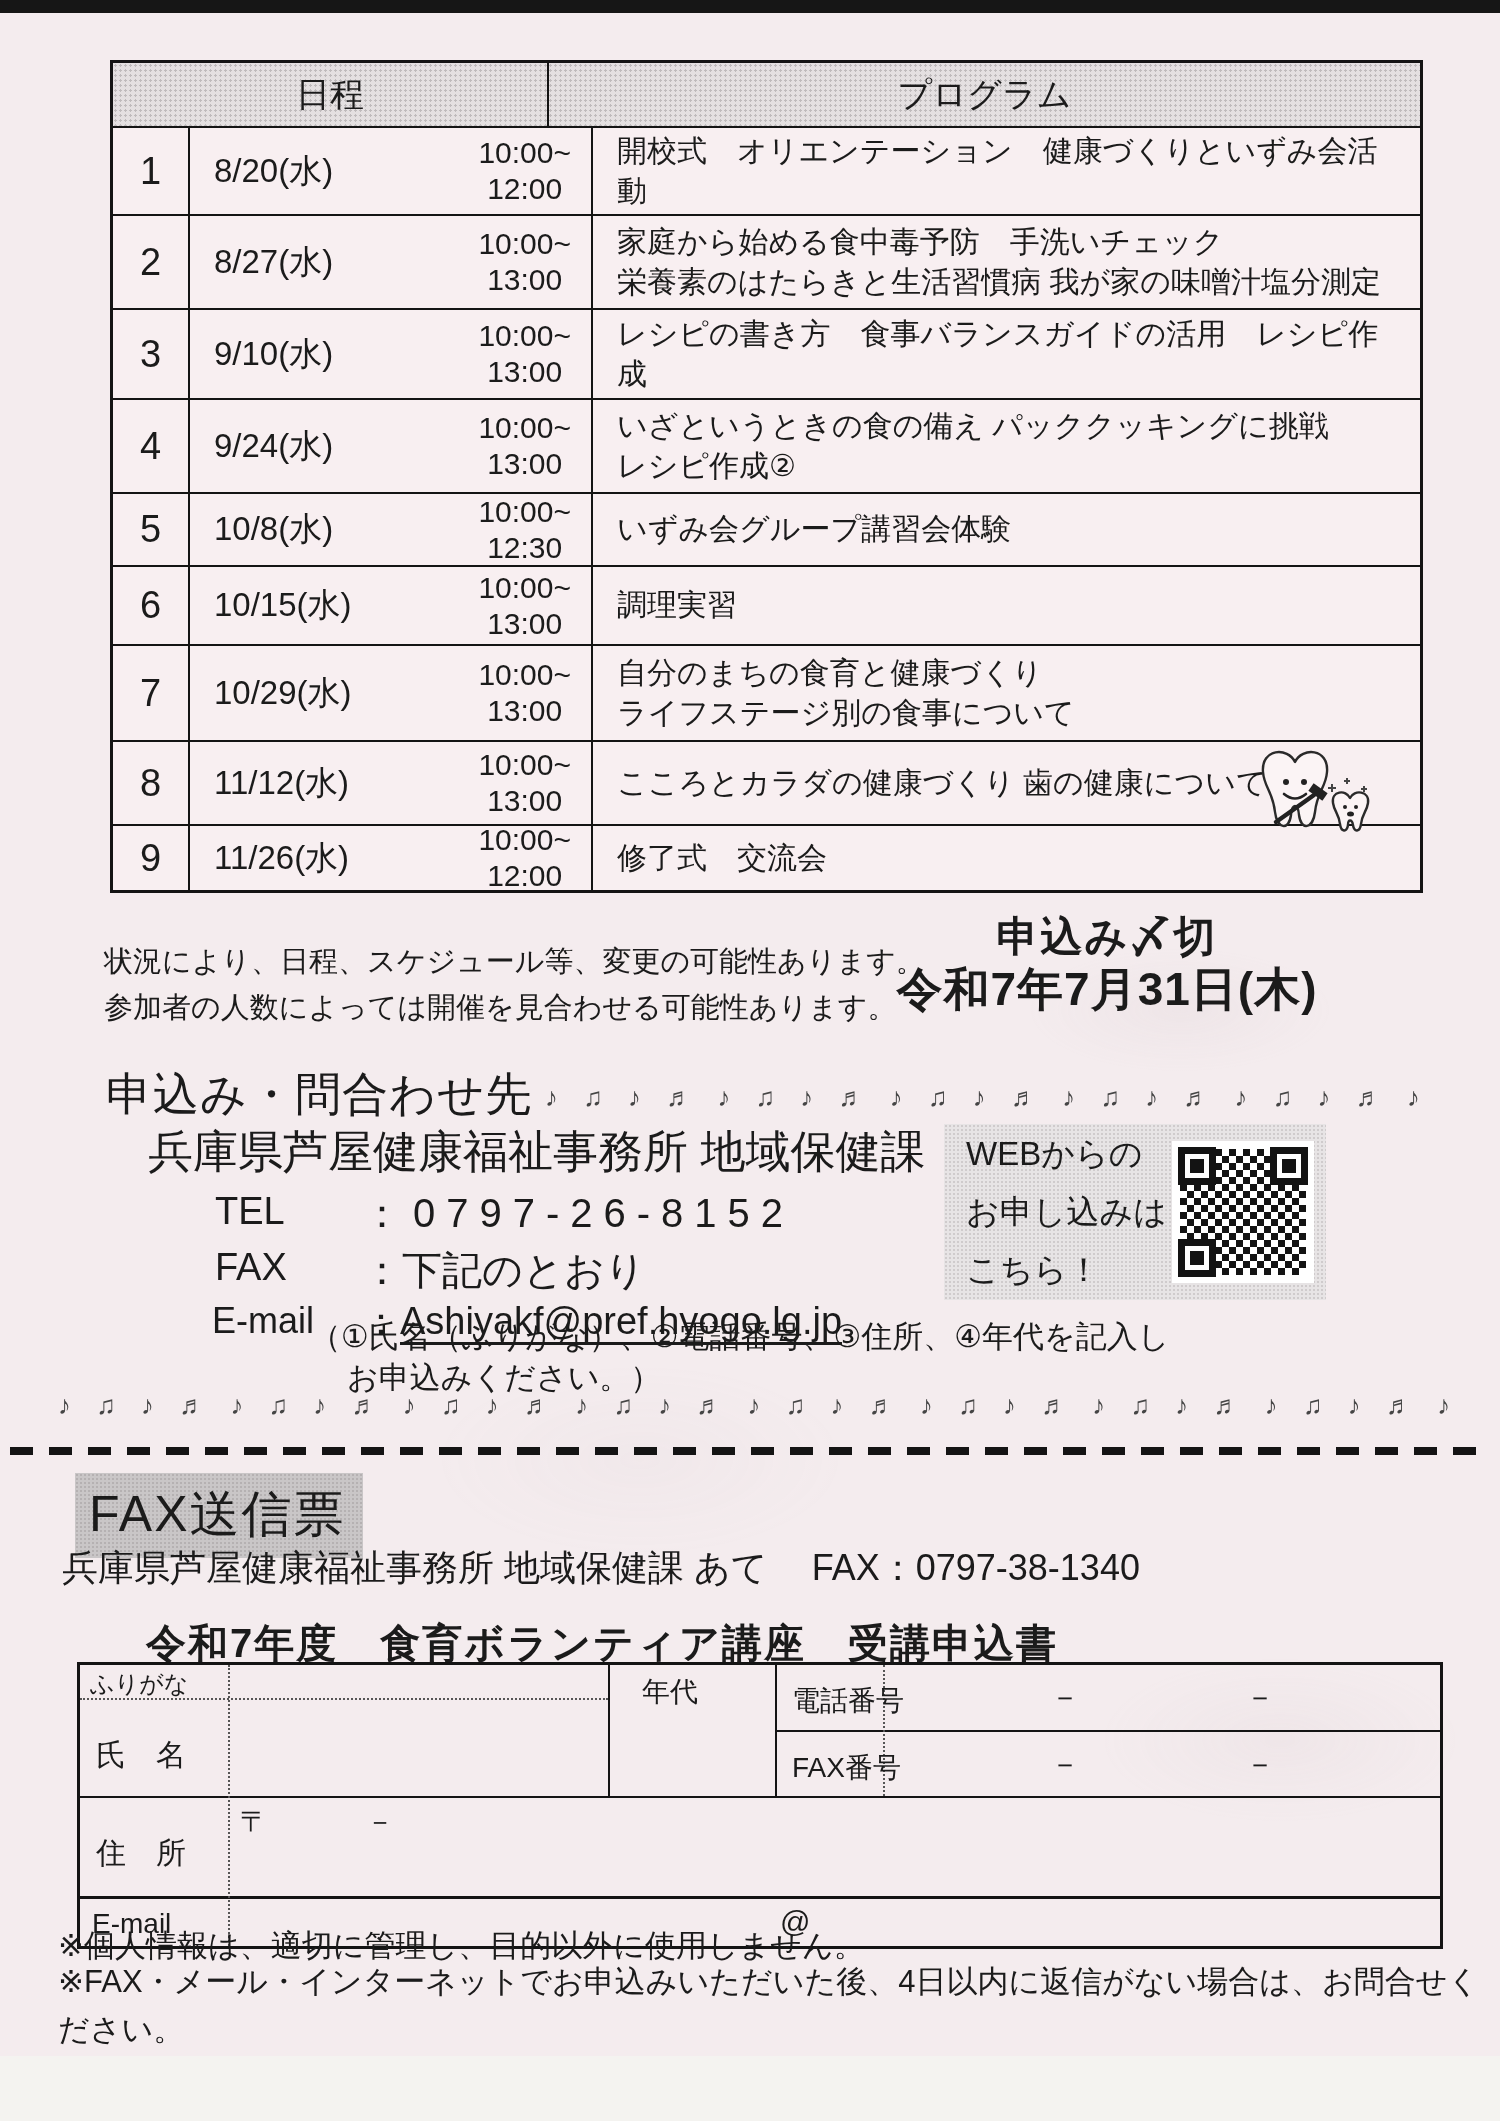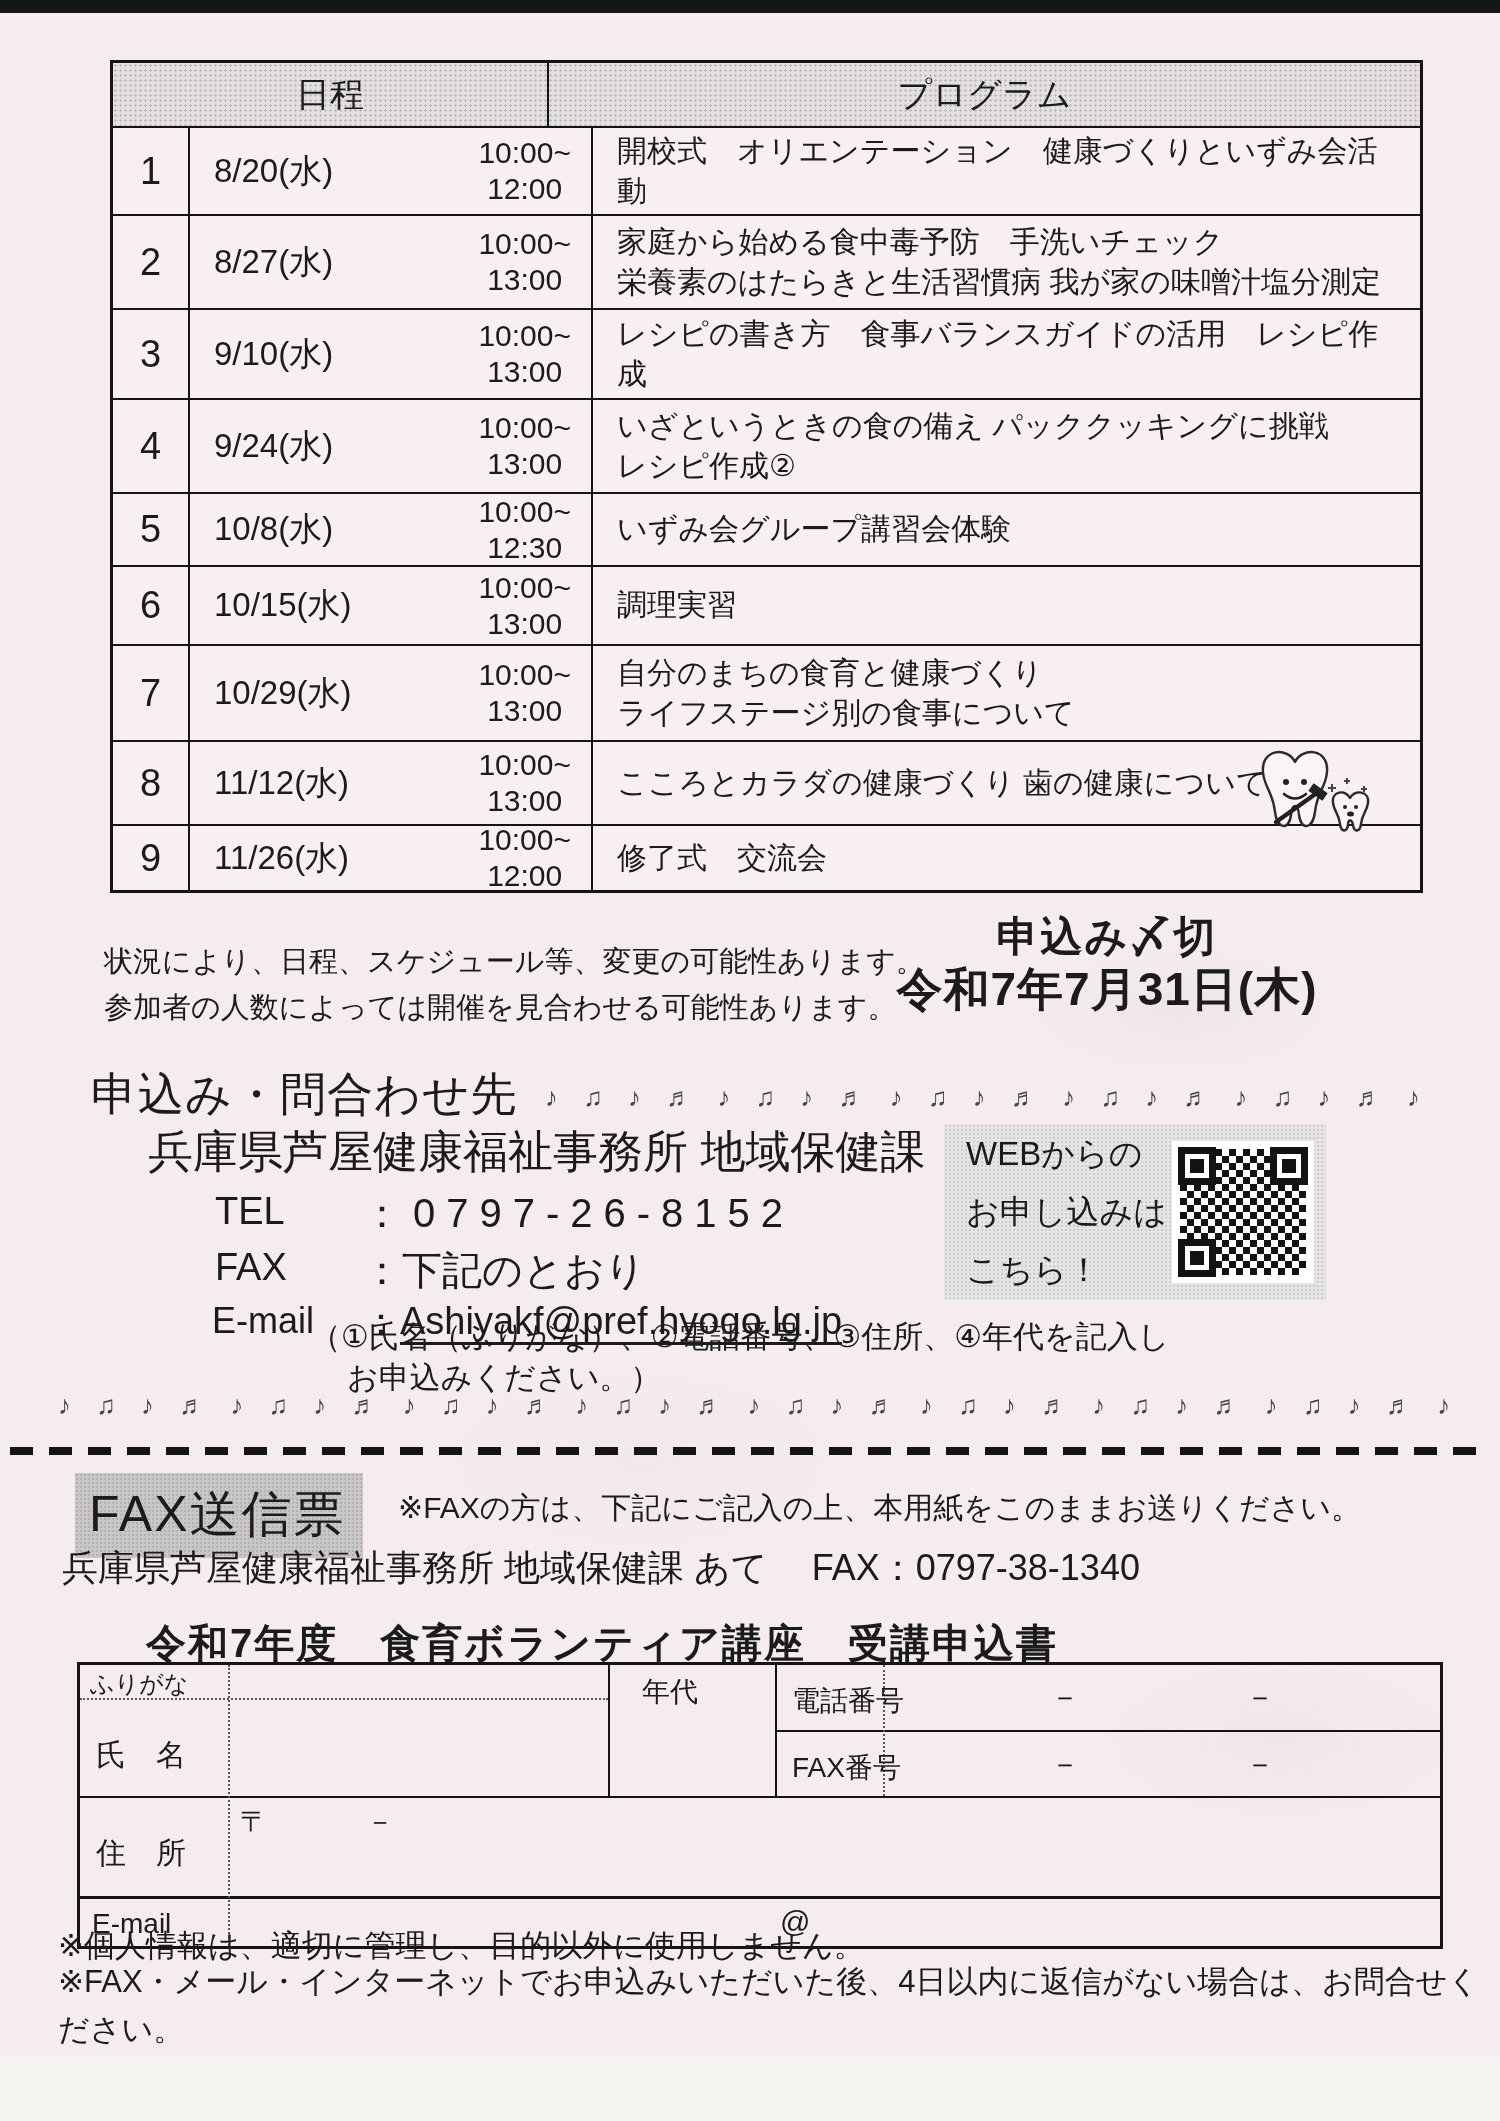--- a/index.html
+++ b/index.html
@@ -36,21 +36,21 @@
   .c-dt .date{font-size:33px;}
   .c-dt .time{font-size:30px;text-align:center;line-height:1.2;}
   .c-dt .time i{display:block;font-style:normal;}
   .c-prog{flex:1;display:flex;flex-direction:column;justify-content:center;padding:0 24px;font-size:30px;line-height:1.35;}
   
   .notice{left:104px;top:938px;font-size:29px;line-height:1.6;}
   .deadline{left:872px;top:912px;width:470px;text-align:center;font-weight:bold;line-height:1.2;}
   .deadline .dl1{font-size:42px;letter-spacing:2px;}
   .deadline .dl2{font-size:46px;letter-spacing:1px;}
   
-  .c-heading{left:91px;top:1064px;font-size:46px;letter-spacing:1px;}
+  .c-heading{left:106px;top:1064px;font-size:46px;letter-spacing:1px;}
   .mnotes{font-size:26px;letter-spacing:9px;color:#454545;white-space:nowrap;overflow:hidden;}
   .mn1{left:545px;top:1082px;width:898px;}
   .mn2{left:58px;top:1390px;width:1392px;}
   .office{left:148px;top:1122px;font-size:45px;}
   .clabel{font-size:38px;}
   .cvalue{font-size:40px;}
   .telv{letter-spacing:11px;}
   .email-link{text-decoration:none;color:#1b1b1b;border-bottom:3px solid #1b1b1b;}
   .paren{font-size:31px;}
   
@@ -305,21 +305,20 @@
         <div class="f f2"></div>
         <div class="f f3"></div>
     </div>
   </div>
 
   <div class="abs mnotes mn2">♪ ♫ ♪ ♬ ♪ ♫ ♪ ♬ ♪ ♫ ♪ ♬ ♪ ♫ ♪ ♬ ♪ ♫ ♪ ♬ ♪ ♫ ♪ ♬ ♪ ♫ ♪ ♬ ♪ ♫ ♪ ♬ ♪ ♫ ♪ ♬ ♪ ♫ ♪ ♬ ♪ ♫ ♪ ♬</div>
 
   <div class="abs cutline"></div>
 
   <div class="abs faxtitle">FAX送信票</div>
-  <div class="abs faxinstr">※FAXの方は、下記にご記入の上、本用紙をこのままお送りください。</div>
   <div class="abs addressee">
     <span>兵庫県芦屋健康福祉事務所 地域保健課 あて</span><span class="gap"></span><span>FAX：0797-38-1340</span>
   </div>
   <div class="abs formtitle">令和7年度　食育ボランティア講座　受講申込書</div>
 
   <div id="form" class="abs">
 
     <div class="fl" style="left:0;top:131px;width:1360px;height:2px;"></div>
     <div class="fl" style="left:0;top:231px;width:1360px;height:3px;"></div>
     <div class="fl" style="left:528px;top:0;width:2px;height:131px;"></div>

